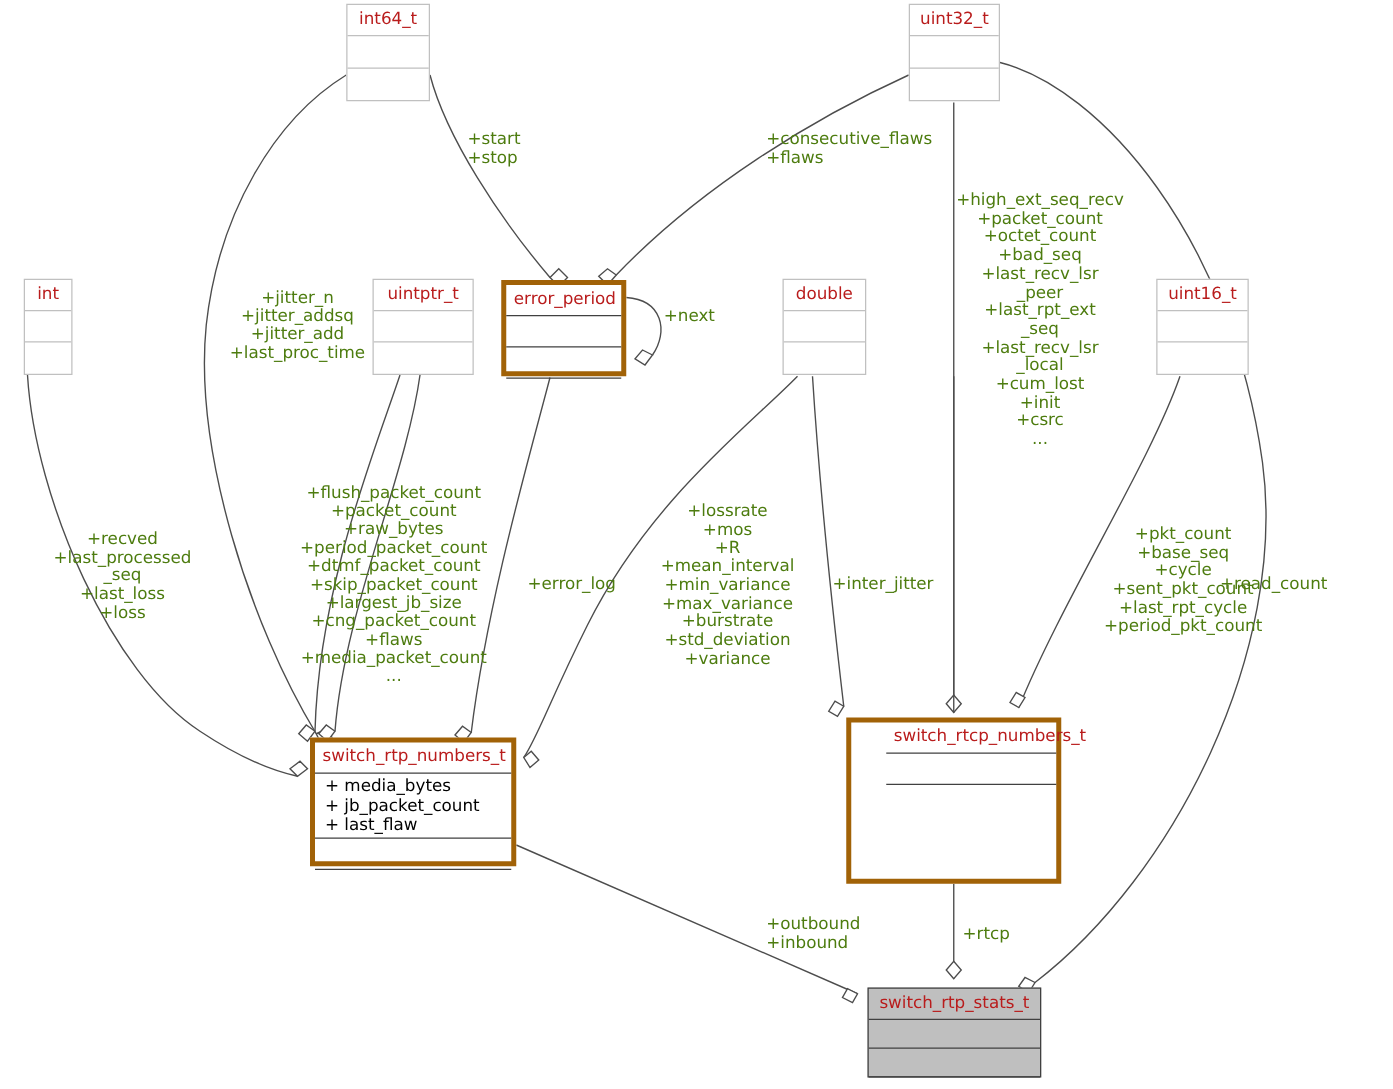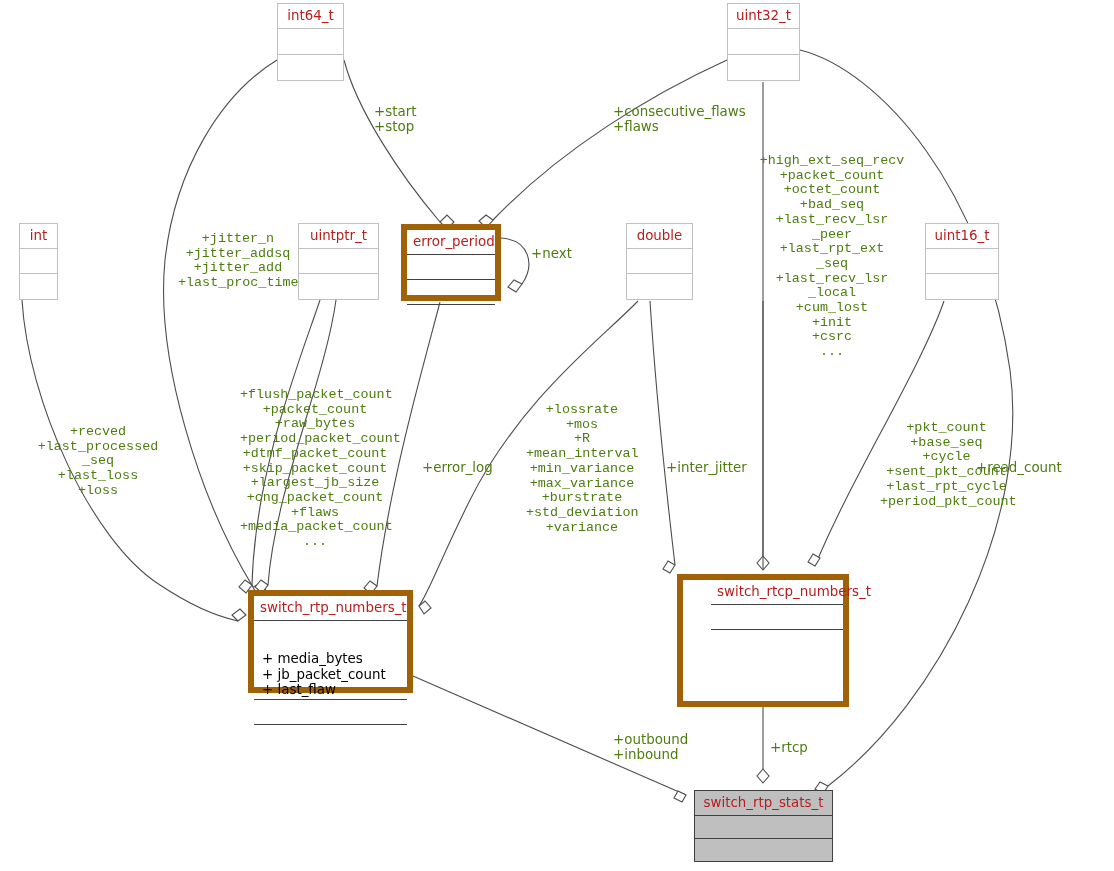--- a/index.html
+++ b/index.html
@@ -23,21 +23,21 @@
     height: 871px;
   }
   .uml-node {
     position: absolute;
     box-sizing: border-box;
     background: #ffffff;
     border: 1px solid #c0c0c0;
     z-index: 5;
   }
   .uml-node.primary {
-    border: 6px solid #a16207;
+    border: 4px solid #a16207;
   }
   .uml-node.focus {
     border: 1px solid #404040;
     background: #bfbfbf;
   }
   .node-title {
     text-align: center;
     font-size: 13.4px;
     color: #b91c1c;
     line-height: 1.0;
@@ -74,21 +74,21 @@
     white-space: nowrap;
   }
   .edge-label {
     position: absolute;
     font-size: 13.4px;
     color: #4d7c0f;
     line-height: 14.7px;
     white-space: pre;
     z-index: 4;
   }
-  .edge-label.c { text-align: center; font-family: Liberation Mono, monospace; }
+  .edge-label.c { text-align: center; }
   .edge-label.l { text-align: left; }
 </style>
 </head>
 <body>
 
 <div id="diagram">
 
   <svg id="edge-layer" viewBox="0 0 1114 871" xmlns="http://www.w3.org/2000/svg">
     <defs>
       <style>
@@ -210,21 +210,21 @@
     <div class="node-section" style="height:25px;">
         <ul></ul>
       </div>
     <div class="node-section last" style="height:25px;">
         <ul></ul>
       </div>
   </div>
 
   <div class="uml-node primary" style="left:248px; top:590px; width:165px; height:103px;">
     <div class="node-title">switch_rtp_numbers_t</div>
-    <div class="node-section" style="height:52px;margin-top:27px;">
+    <div class="node-section" style="height:52px;">
       <ul>
         <li>+ media_bytes</li>
         <li>+ jb_packet_count</li>
         <li>+ last_flaw</li>
       </ul>
     </div>
     <div class="node-section last" style="height:25px;">
         <ul></ul>
       </div>
   </div>

